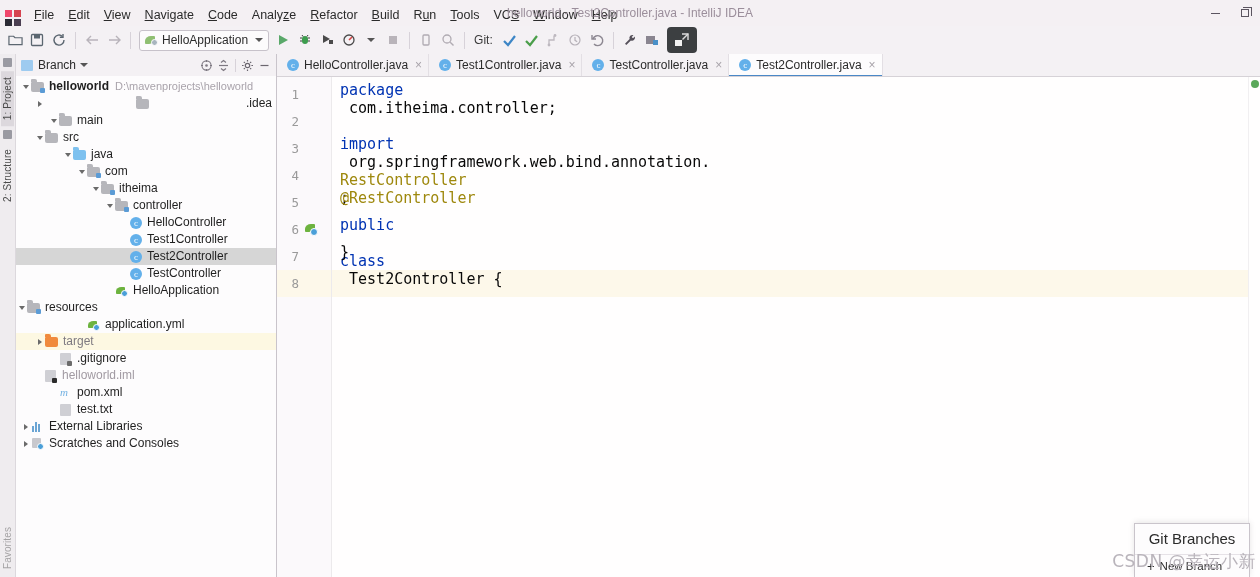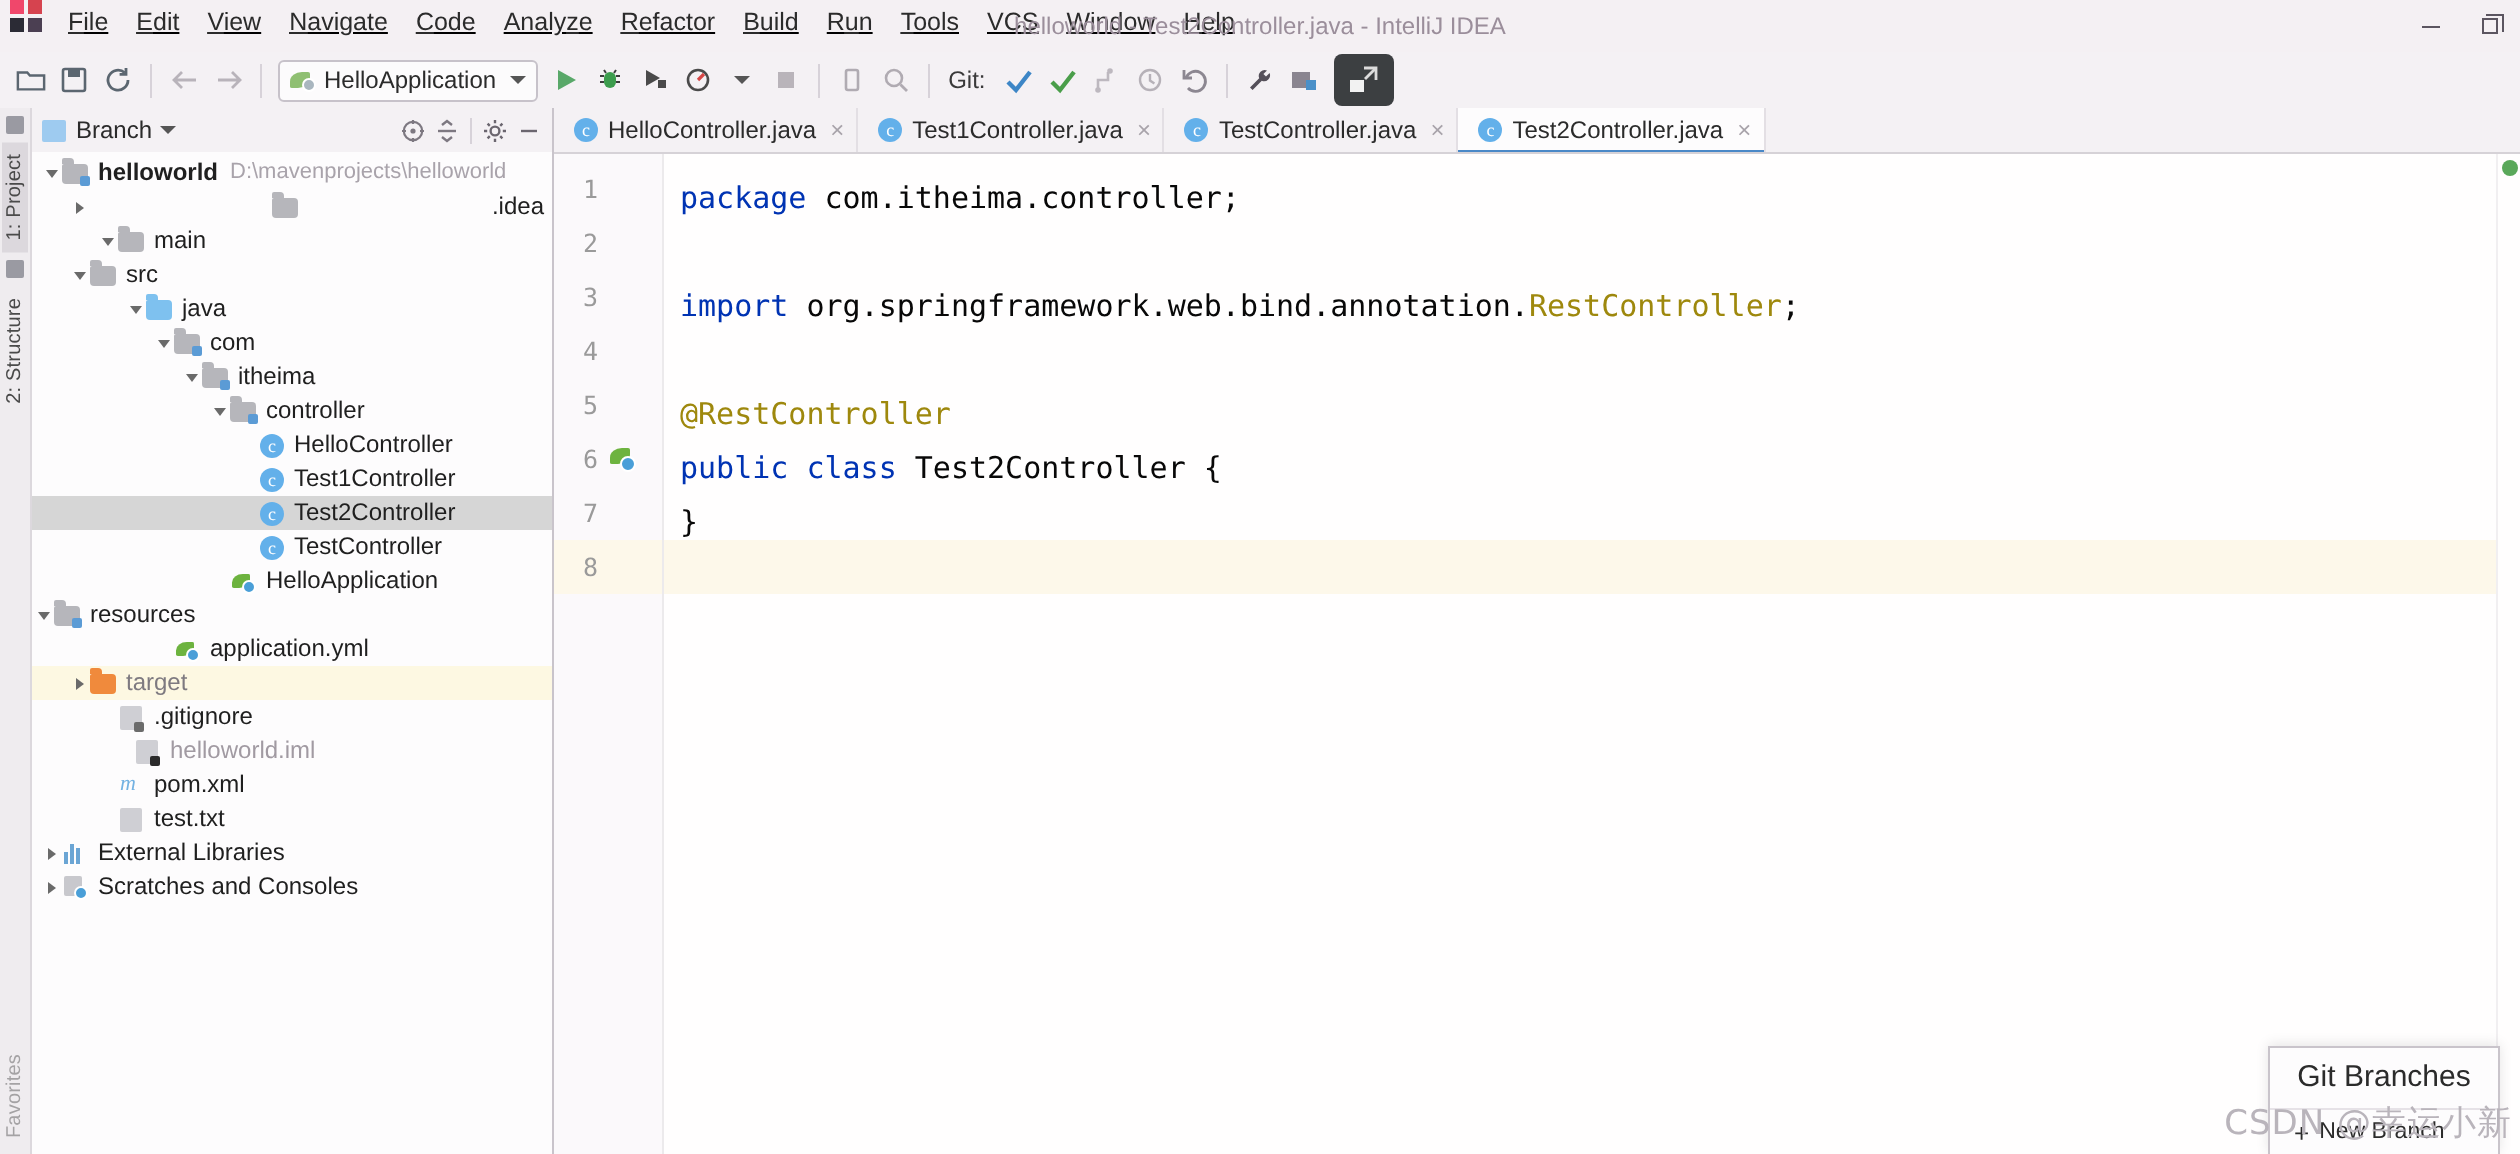--- a/index.html
+++ b/index.html
@@ -14,24 +14,23 @@
     position: relative;
     width: 1260px; height: 577px;
     background: #f7f4f6;
     display: flex; flex-direction: column;
   }
 
   
   .menubar {
     height: 26px;
     background: #f4f0f3;
-    display: flex; align-items: flex-start;
+    display: flex; align-items: flex-end;
     flex: 0 0 26px;
     position: relative;
-    text-decoration: underline;
   }
   .app-logo {
     width: 16px; height: 16px;
     margin: 0 6px 0 5px;
     position: relative;
     flex: 0 0 auto;
   }
   .app-logo .q1, .app-logo .q2, .app-logo .q3, .app-logo .q4 {
     position: absolute; width: 7px; height: 7px;
   }
@@ -423,26 +422,27 @@
 
   .code {
     flex: 1 1 auto;
     padding-top: 4px;
     position: relative;
     min-width: 0;
     overflow: hidden;
   }
   .cline {
     height: 27px;
-    display: flex; align-items: flex-end;
+    display: flex; align-items: flex-start;
     padding-left: 8px;
     font-family: "DejaVu Sans Mono", monospace;
     font-size: 15px;
     white-space: pre;
     color: #080808;
+    flex-direction: column;
   }
   .cline.cur { background: #fdf8ea; }
   .kw  { color: #0033b3; }
   .ann { color: #9e880d; }
   .typ { color: #9e880d; }
   .pln { color: #080808; }
 
   
   .gitpop {
     position: absolute;
@@ -837,21 +837,21 @@
             </span>
             <span class="tlabel target">target</span>
           </div>
           <div class="trow" style="padding-left: 32px;">
             <span class="tarrow"></span>
             <span class="ticon">
               <span class="file-ico git"></span>
             </span>
             <span class="tlabel">.gitignore</span>
           </div>
-          <div class="trow" style="padding-left: 40px;">
+          <div class="trow" style="padding-left: 17px;">
             <span class="tarrow"></span>
             <span class="ticon">
               <span class="file-ico iml"></span>
             </span>
             <span class="tlabel muted">helloworld.iml</span>
           </div>
           <div class="trow" style="padding-left: 32px;">
             <span class="tarrow"></span>
             <span class="ticon">
               <span class="mvn-ico">m</span>

